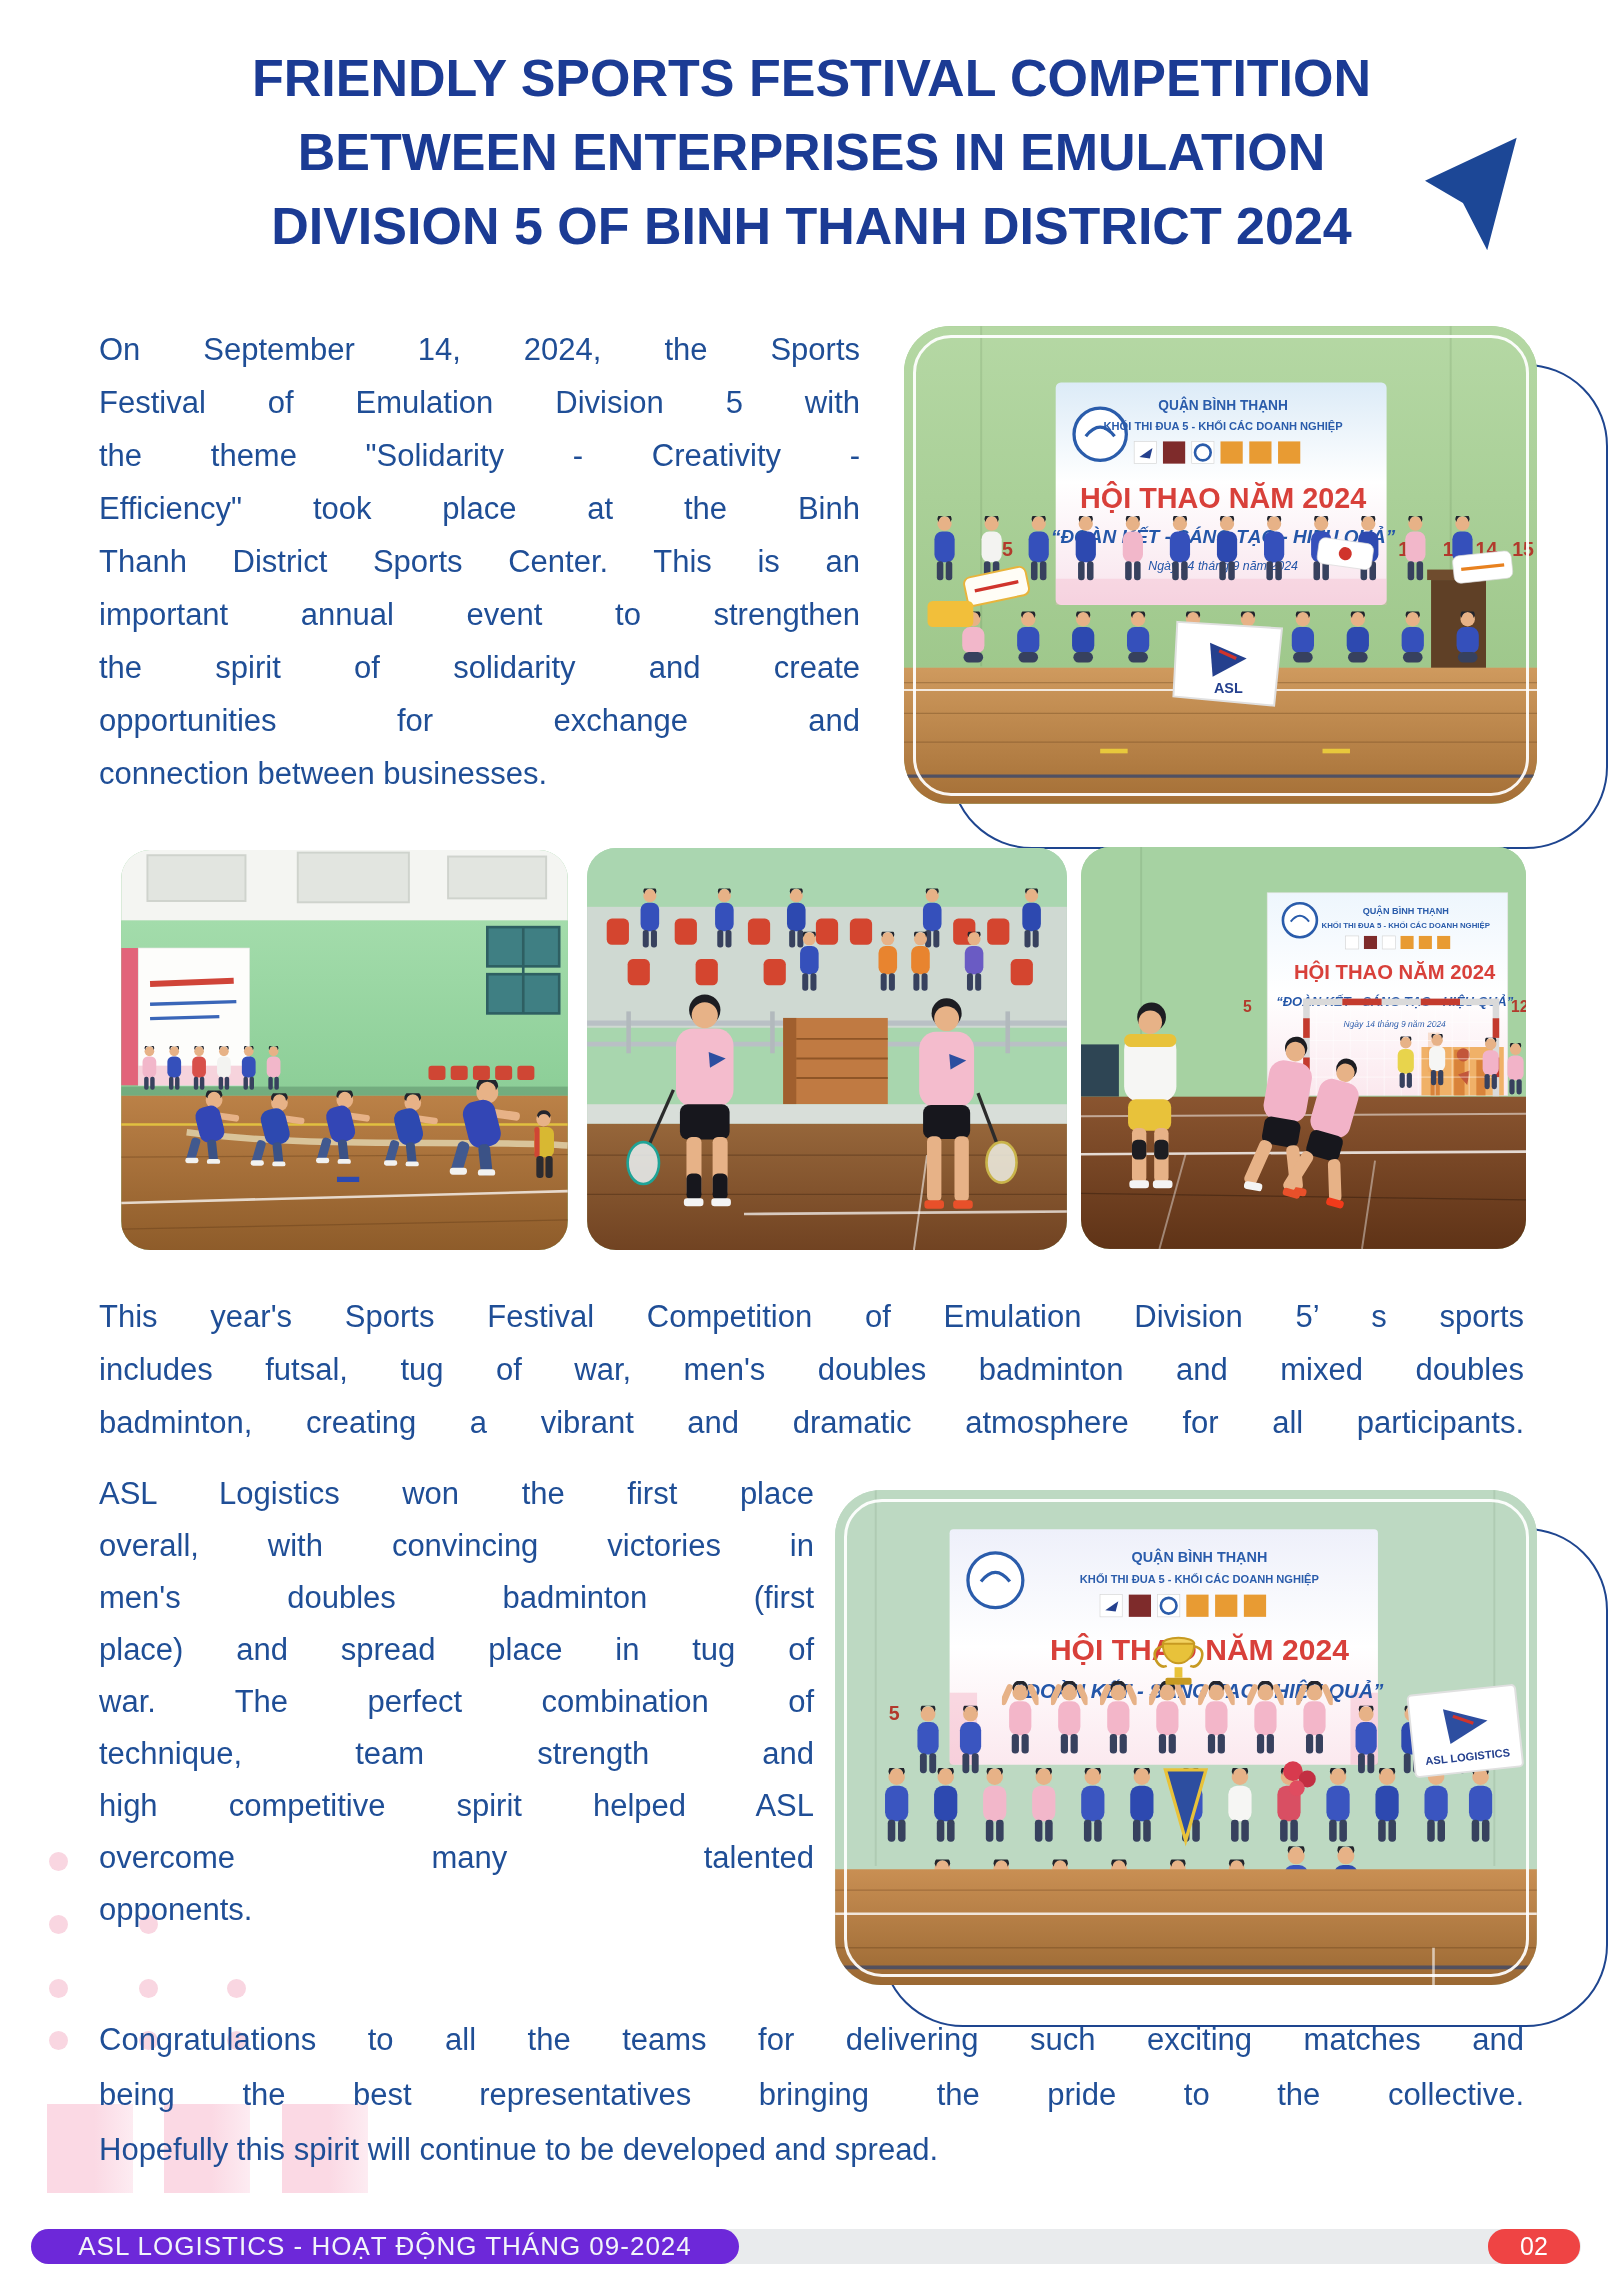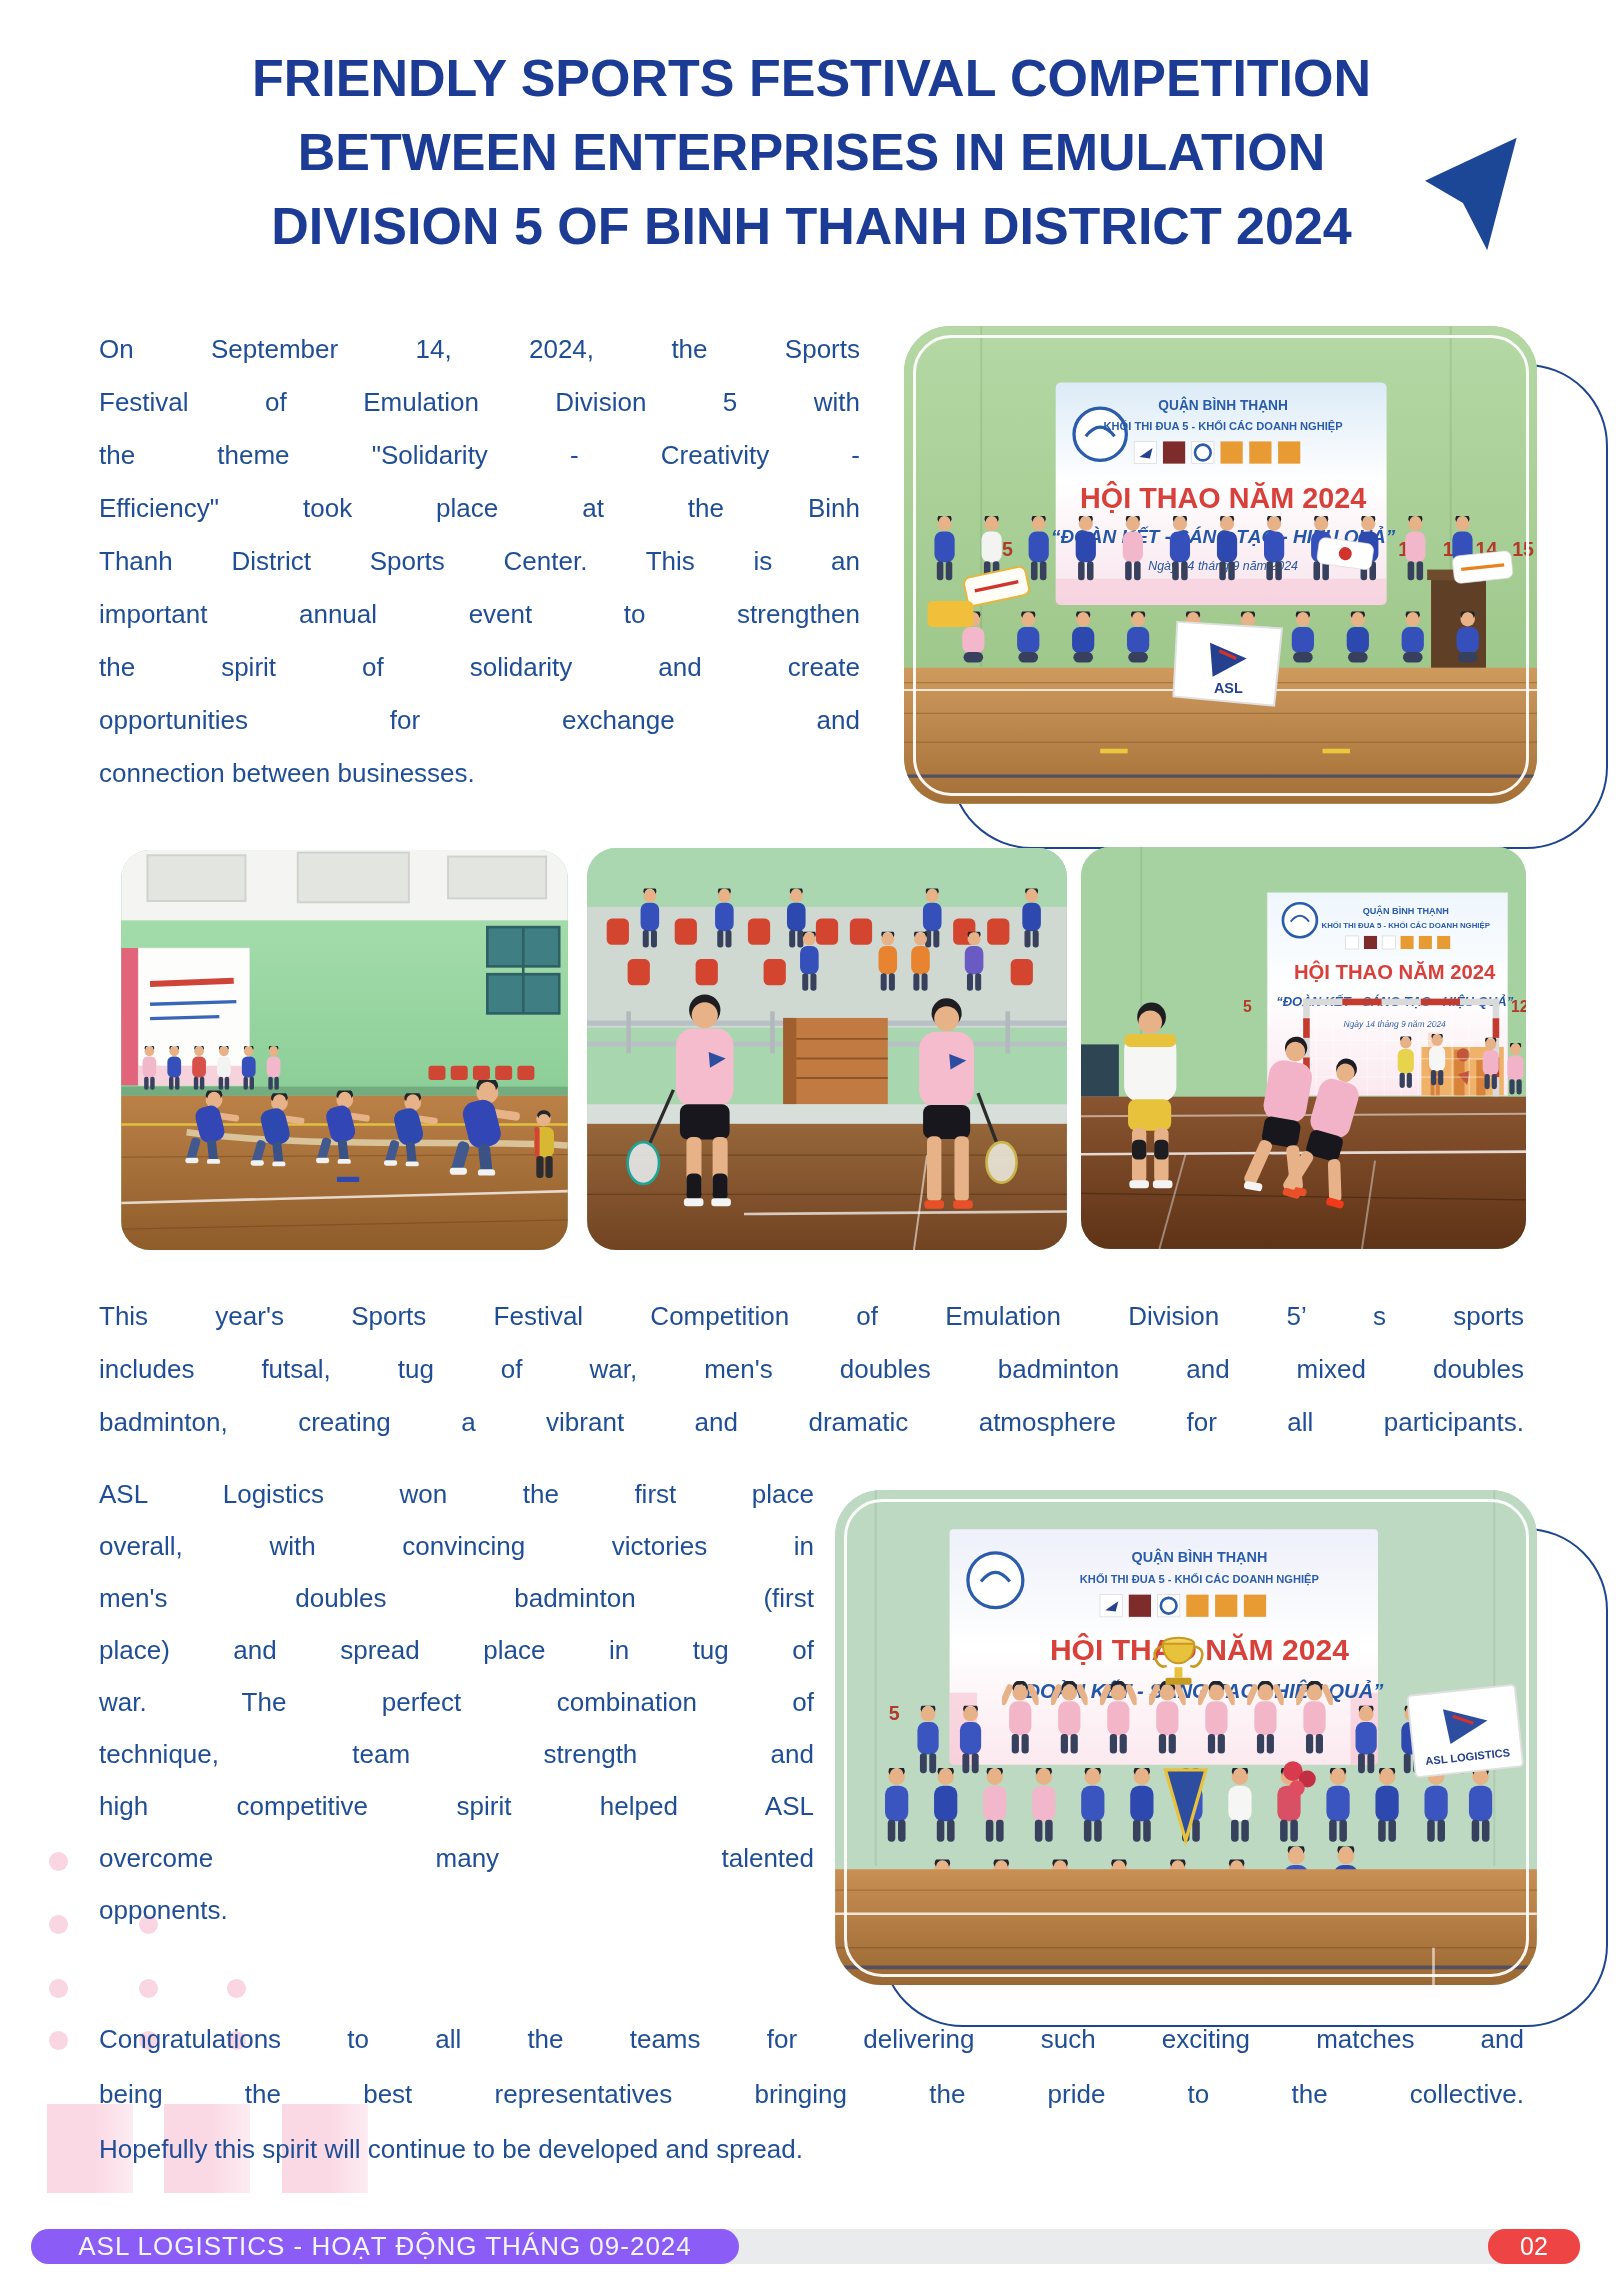--- a/index.html
+++ b/index.html
@@ -6,39 +6,39 @@
   body{width:1623px;height:2295px;position:relative;font-family:"Liberation Sans",sans-serif;}
   .page{position:absolute;inset:0;background:#ffffff;overflow:hidden;}
 
   
   .title-block{position:absolute;top:41px;left:0;width:1623px;text-align:center;z-index:2;}
   .title-line{font-size:52px;line-height:74px;font-weight:800;color:#1b3b94;letter-spacing:0px;}
 
   .arrow-wrap{position:absolute;left:1425px;top:135px;width:93px;height:115px;z-index:2;}
 
   
-  .para{position:absolute;font-size:26px;line-height:53px;color:#1f4e96;z-index:2;}
+  .para{position:absolute;font-size:31px;line-height:53px;color:#1f4e96;z-index:2;}
   .jline{text-align:justify;text-align-last:justify;}
   .lline{text-align:left;text-align-last:left;}
 
   
   .photo{position:absolute;overflow:hidden;z-index:1;}
   .photo svg{display:block;width:100%;height:100%;}
   .r70{border-radius:46px;}
   .r45{border-radius:29px;}
   .inner-line{position:absolute;inset:8.5px;border:3.3px solid rgba(255,255,255,.93);border-radius:38px;pointer-events:none;}
   .accent-outline{position:absolute;border:2.6px solid #1e458f;border-radius:82px;z-index:0;background:transparent;}
 
   
   .dot{position:absolute;width:19px;height:19px;border-radius:50%;background:#f9d6e1;z-index:1;}
   .sq{position:absolute;width:86px;height:89px;background:linear-gradient(90deg,#fbd9e4 0 55%,#fdecf2);z-index:1;}
 
   
   .footer-bar{position:absolute;left:31px;top:2229px;width:1550px;height:35px;background:#e9ebed;border-radius:17.7px;z-index:2;}
-  .footer-pill{position:absolute;left:31px;top:2229px;width:708px;height:35px;background:#8b5cf6;border-radius:17.7px;color:#f2f5fa;
+  .footer-pill{position:absolute;left:31px;top:2229px;width:708px;height:35px;background:#6d28d9;border-radius:17.7px;color:#f2f5fa;
     display:flex;align-items:center;justify-content:center;font-size:26px;letter-spacing:1px;z-index:3;}
   .page-pill{position:absolute;left:1488px;top:2229px;width:92px;height:35px;background:#ef4444;border-radius:17px;color:#ffffff;
     display:flex;align-items:center;justify-content:center;font-size:25px;z-index:3;}
 
   svg text{font-family:"Liberation Sans",sans-serif;}
 </style>
 </head>
 <body>
 
 <div class="page">

